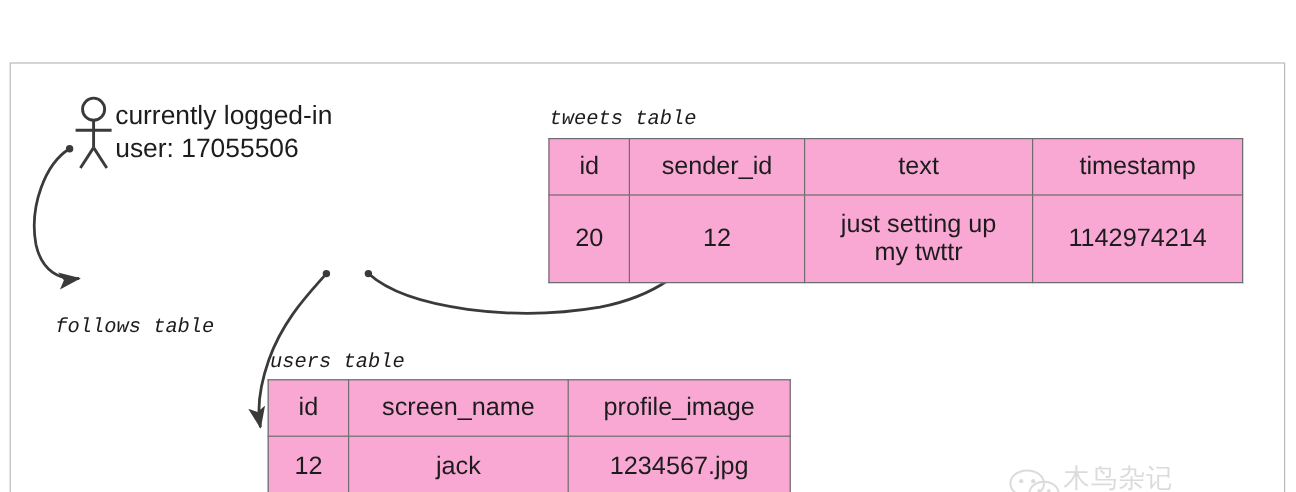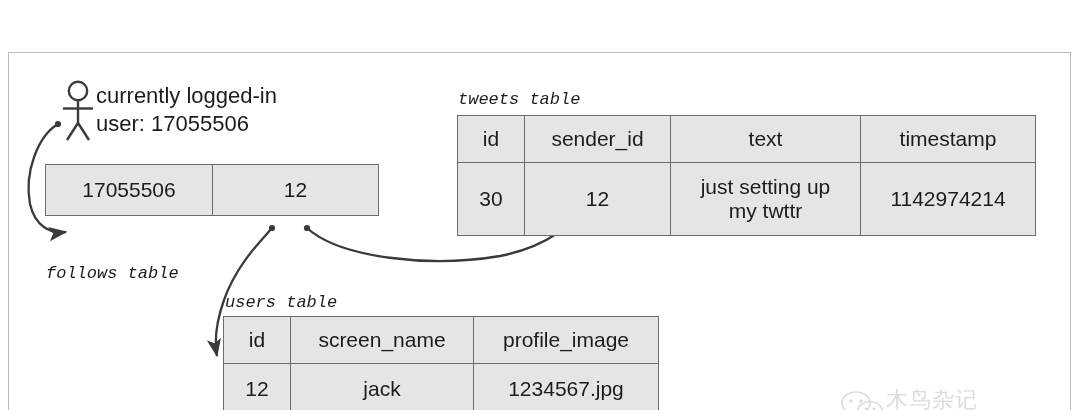--- a/index.html
+++ b/index.html
@@ -32,21 +32,21 @@
     position: absolute;
     left: 0; top: 0;
     width: 1080px;
     height: 410px;
     pointer-events: none;
   }
   
   .db-table {
     position: absolute;
     border-collapse: collapse;
-    background: #e5e5e5;
+    background: #f9a8d4;
     table-layout: fixed;
   }
   .db-table td {
     border: 1.5px solid #6d6d6d;
     text-align: center;
     vertical-align: middle;
     color: #1c1c1c;
     font-size: 21px;
     font-family: "Liberation Sans", sans-serif;
     padding: 2px 4px;
@@ -161,44 +161,40 @@
   <div id="actor-note">currently logged-in
 user: 17055506</div>
 
   <div class="caption" id="cap-follows">follows table</div>
   <table class="db-table" id="tbl-follows">
     <colgroup>
         <col class="c1">
         <col class="c2">
       </colgroup>
     <tbody>
-      <tr class="row">
-        <td>17055506</td>
-        <td>12</td>
-      </tr>
     </tbody>
   </table>
 
   <div class="caption" id="cap-tweets">tweets table</div>
   <table class="db-table" id="tbl-tweets">
     <colgroup>
         <col class="c1">
         <col class="c2">
         <col class="c3">
         <col class="c4">
       </colgroup>
     <tbody>
       <tr class="hdr">
         <td>id</td>
         <td>sender_id</td>
         <td>text</td>
         <td>timestamp</td>
       </tr>
       <tr class="row">
-        <td>30</td>
+        <td>20</td>
         <td>12</td>
         <td>just setting up
 my twttr</td>
         <td>1142974214</td>
       </tr>
     </tbody>
   </table>
 
   <div class="caption" id="cap-users">users table</div>
   <table class="db-table" id="tbl-users">

